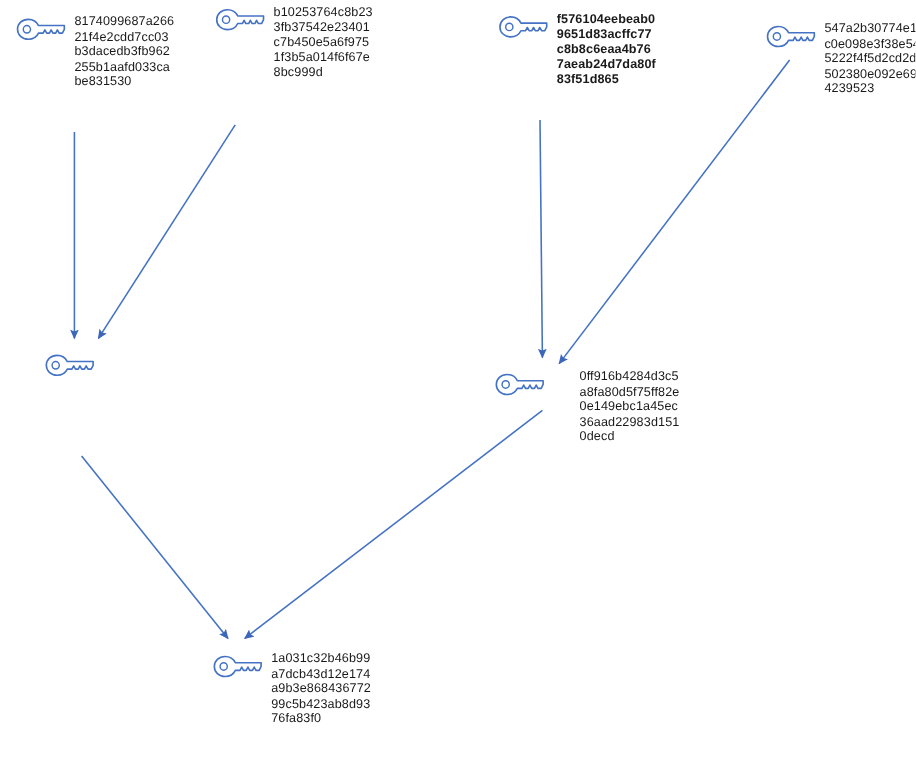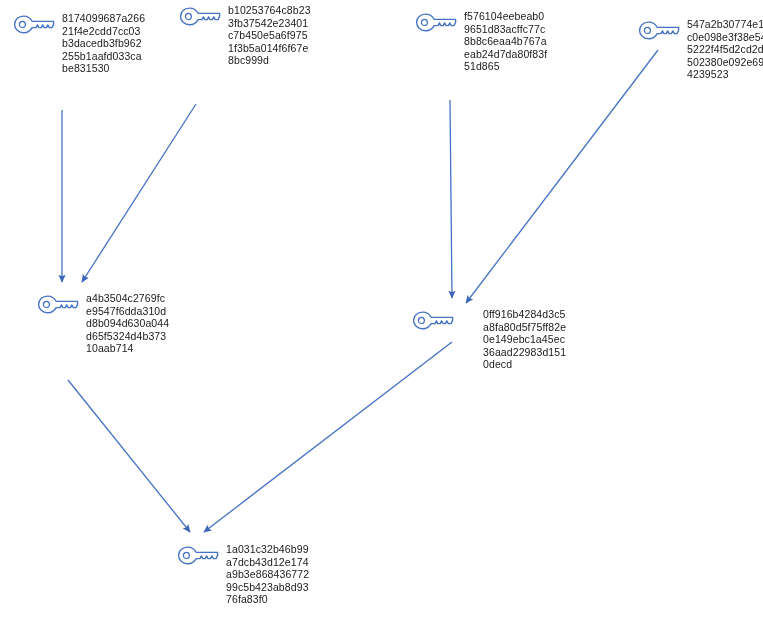--- a/index.html
+++ b/index.html
@@ -86,21 +86,21 @@
         <path d="M11.6 3.1 C6.4 3.1 2.6 6.7 2.6 11.4 C2.6 16.1 6.4 19.7 11.6 19.7
                  C15.4 19.7 18.6 17.8 20.1 14.6 L24.0 14.6 L25.4 11.9 L26.9 14.6
                  L29.2 14.6 L30.6 11.9 L32.1 14.6 L34.4 14.6 L35.8 11.9 L37.3 14.6
                  L40.0 14.6 L41.6 11.4 L41.6 8.3 L20.1 8.3 C18.6 5.1 15.4 3.1 11.6 3.1 Z" fill="none" stroke="#4472c4" stroke-width="1.35" stroke-linejoin="round"></path>
         <ellipse cx="10.4" cy="11.4" rx="3.0" ry="3.1" fill="none" stroke="#4472c4" stroke-width="1.2"></ellipse>
       </svg>
     </span>
     <span class="hash-text">b10253764c8b233fb37542e23401c7b450e5a6f9751f3b5a014f6f67e8bc999d</span>
   </div>
 
-  <div class="node" id="node-k3" style="left: 414px; top: 10px;">
+  <div class="node" id="node-k3" style="left: 414px; top: 10px; font-weight: bold;">
     <span class="key-icon">
       <svg viewBox="0 0 44 24" width="44" height="24" xmlns="http://www.w3.org/2000/svg">
         <path d="M11.6 3.1 C6.4 3.1 2.6 6.7 2.6 11.4 C2.6 16.1 6.4 19.7 11.6 19.7
                  C15.4 19.7 18.6 17.8 20.1 14.6 L24.0 14.6 L25.4 11.9 L26.9 14.6
                  L29.2 14.6 L30.6 11.9 L32.1 14.6 L34.4 14.6 L35.8 11.9 L37.3 14.6
                  L40.0 14.6 L41.6 11.4 L41.6 8.3 L20.1 8.3 C18.6 5.1 15.4 3.1 11.6 3.1 Z" fill="none" stroke="#4472c4" stroke-width="1.35" stroke-linejoin="round"></path>
         <ellipse cx="10.4" cy="11.4" rx="3.0" ry="3.1" fill="none" stroke="#4472c4" stroke-width="1.2"></ellipse>
       </svg>
     </span>
     <span class="hash-text">f576104eebeab09651d83acffc77c8b8c6eaa4b767aeab24d7da80f83f51d865</span>
@@ -122,21 +122,20 @@
   <div class="node" id="node-k5" style="left: 36px; top: 292px;">
     <span class="key-icon">
       <svg viewBox="0 0 44 24" width="44" height="24" xmlns="http://www.w3.org/2000/svg">
         <path d="M11.6 3.1 C6.4 3.1 2.6 6.7 2.6 11.4 C2.6 16.1 6.4 19.7 11.6 19.7
                  C15.4 19.7 18.6 17.8 20.1 14.6 L24.0 14.6 L25.4 11.9 L26.9 14.6
                  L29.2 14.6 L30.6 11.9 L32.1 14.6 L34.4 14.6 L35.8 11.9 L37.3 14.6
                  L40.0 14.6 L41.6 11.4 L41.6 8.3 L20.1 8.3 C18.6 5.1 15.4 3.1 11.6 3.1 Z" fill="none" stroke="#4472c4" stroke-width="1.35" stroke-linejoin="round"></path>
         <ellipse cx="10.4" cy="11.4" rx="3.0" ry="3.1" fill="none" stroke="#4472c4" stroke-width="1.2"></ellipse>
       </svg>
     </span>
-    <span class="hash-text">a4b3504c2769fce9547f6dda310dd8b094d630a044d65f5324d4b37310aab714</span>
   </div>
 
   <div class="node" id="node-k6" style="left: 411px; top: 308px; gap: 28px;">
     <span class="key-icon">
       <svg viewBox="0 0 44 24" width="44" height="24" xmlns="http://www.w3.org/2000/svg">
         <path d="M11.6 3.1 C6.4 3.1 2.6 6.7 2.6 11.4 C2.6 16.1 6.4 19.7 11.6 19.7
                  C15.4 19.7 18.6 17.8 20.1 14.6 L24.0 14.6 L25.4 11.9 L26.9 14.6
                  L29.2 14.6 L30.6 11.9 L32.1 14.6 L34.4 14.6 L35.8 11.9 L37.3 14.6
                  L40.0 14.6 L41.6 11.4 L41.6 8.3 L20.1 8.3 C18.6 5.1 15.4 3.1 11.6 3.1 Z" fill="none" stroke="#4472c4" stroke-width="1.35" stroke-linejoin="round"></path>
         <ellipse cx="10.4" cy="11.4" rx="3.0" ry="3.1" fill="none" stroke="#4472c4" stroke-width="1.2"></ellipse>

